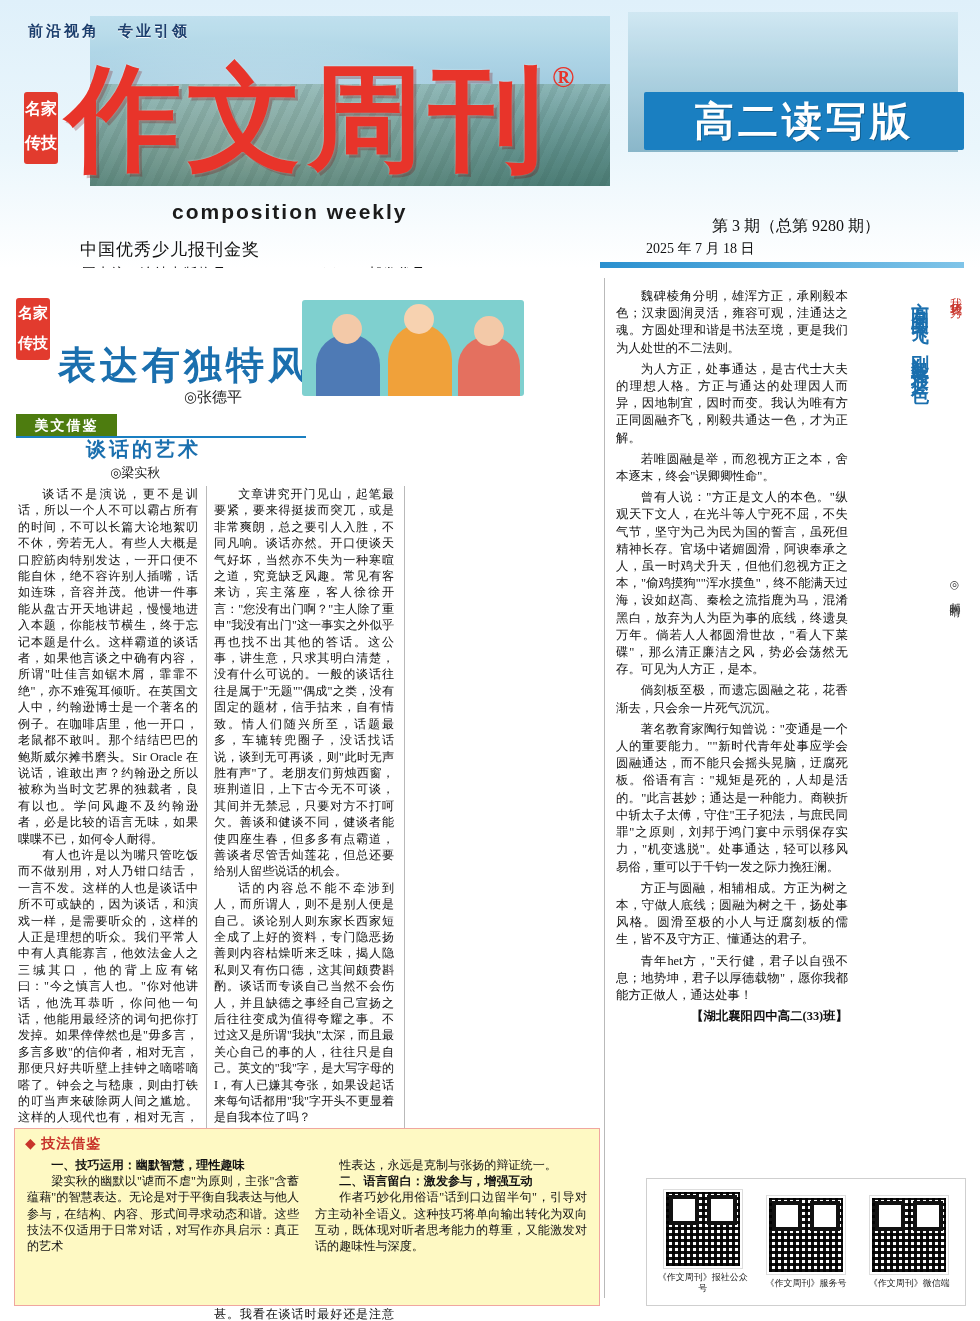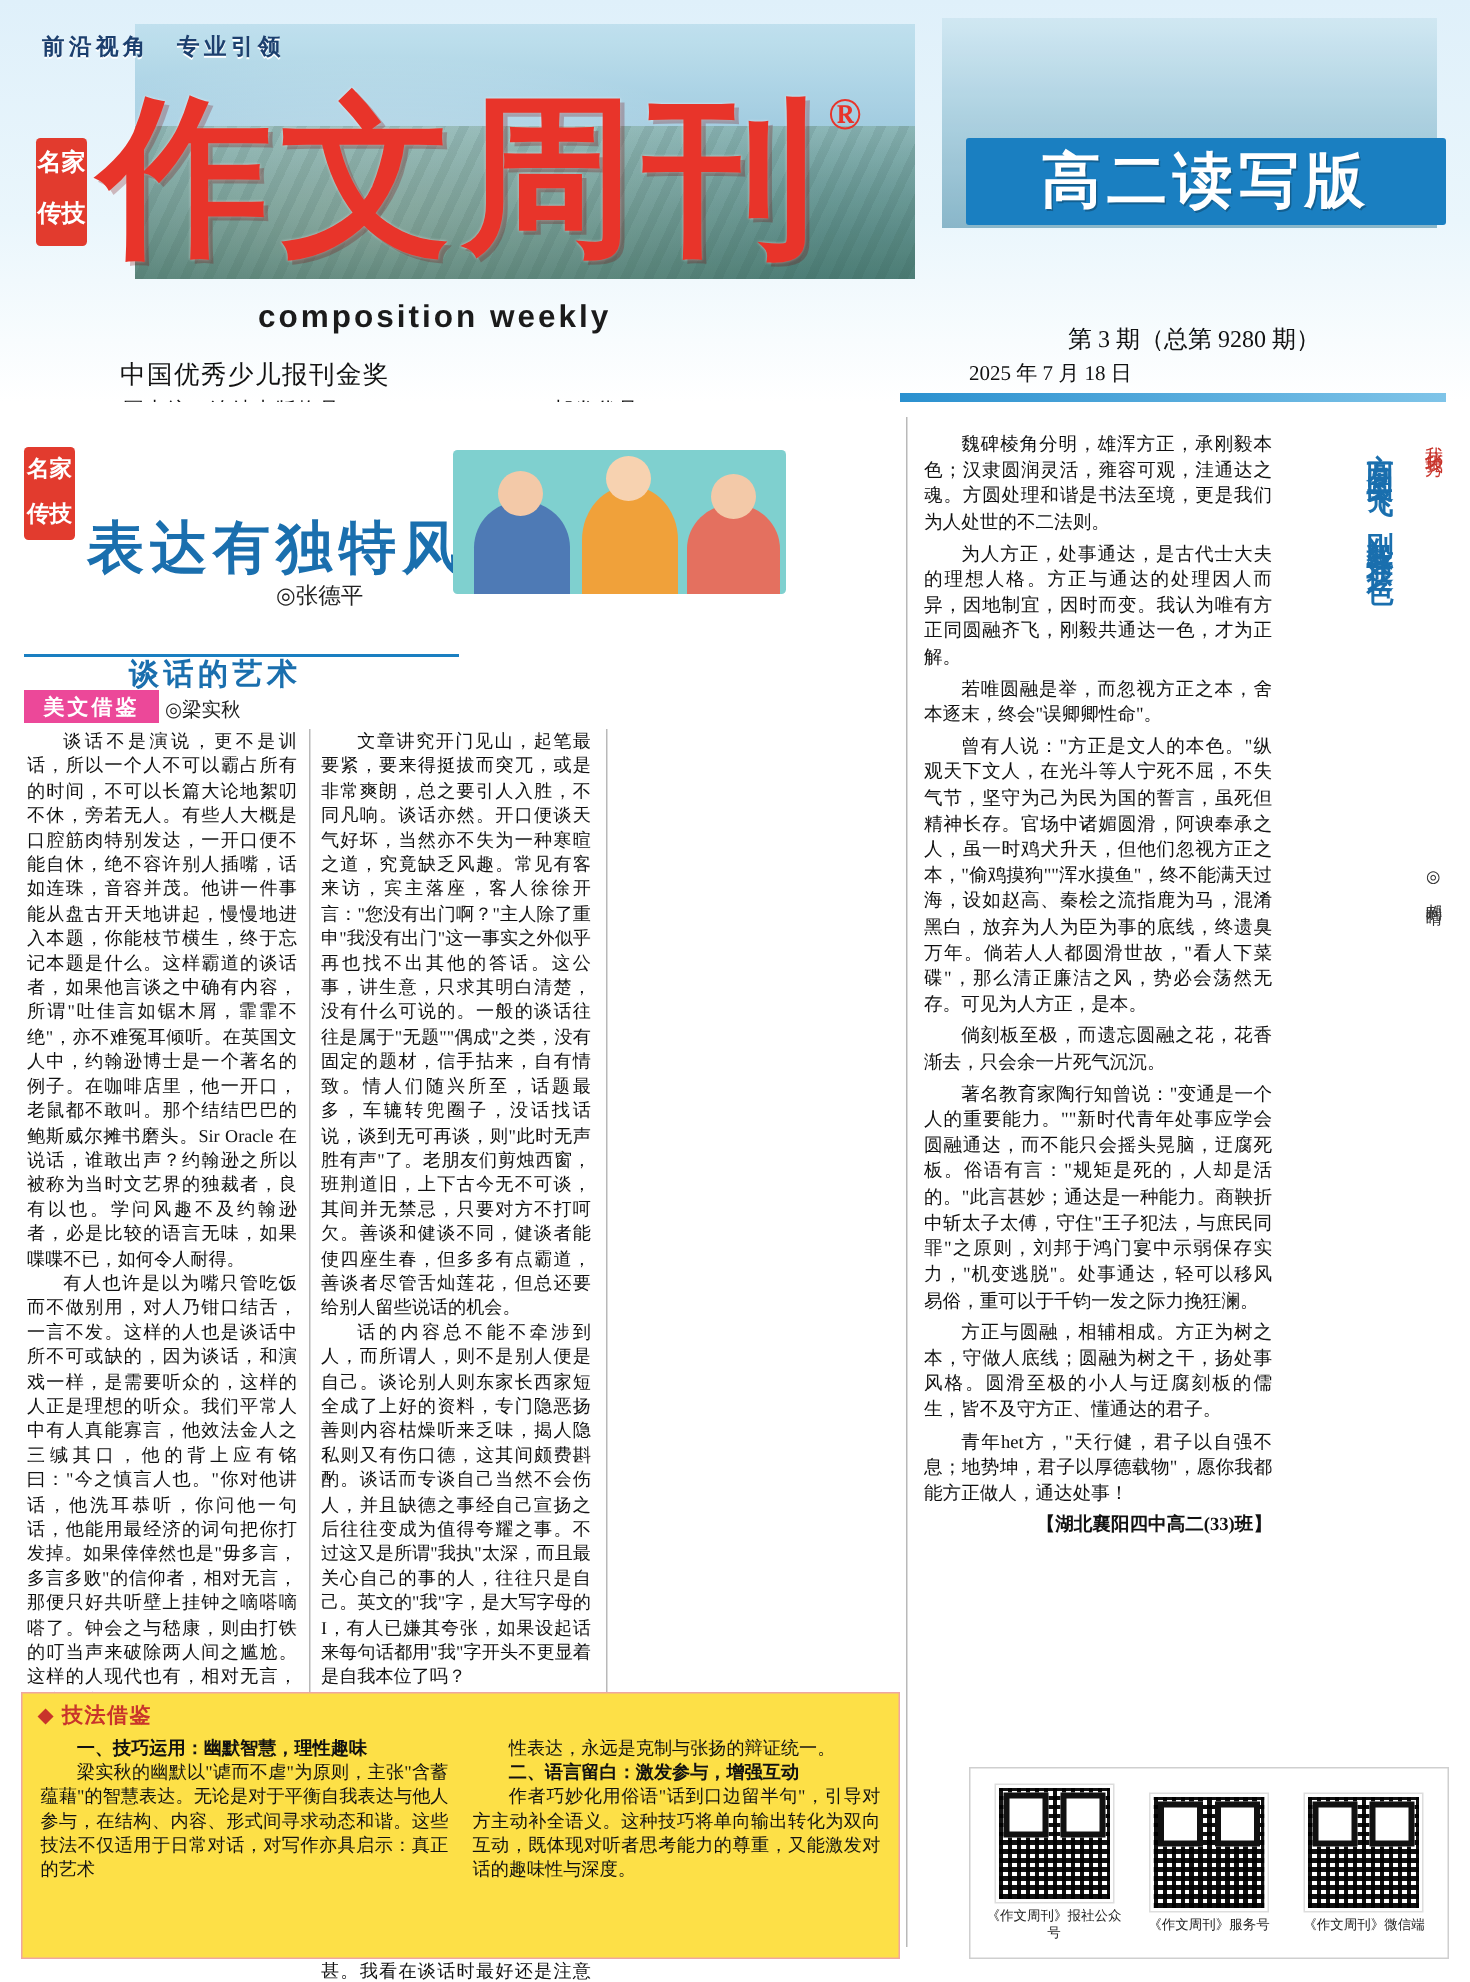--- a/index.html
+++ b/index.html
@@ -127,25 +127,24 @@
   }
   .ill-fig{ position:absolute; bottom:0; border-radius:50% 50% 0 0; }
   .f1{ left:14px; width:64px; height:62px; background:#4e7ab5;}
   .f1h{ position:absolute; left:30px; bottom:52px; width:30px; height:30px; border-radius:50%; background:#f3c9a8;}
   .f2{ left:86px; width:64px; height:72px; background:#f0a13a;}
   .f2h{ position:absolute; left:102px; bottom:62px; width:30px; height:30px; border-radius:50%; background:#f7d2b0;}
   .f3{ left:156px; width:62px; height:60px; background:#e4705f;}
   .f3h{ position:absolute; left:172px; bottom:50px; width:30px; height:30px; border-radius:50%; background:#f3c9a8;}
 
   .mw-tag{
-    position:absolute; left:2px; top:118px; width:90px; height:22px;
-    background:#ec4899; color:#fff; font-size:14px; font-weight:bold;
+    position:absolute; left:2px; top:118px; width:101px; height:22px;
+    background:#4d7c0f; color:#fff; font-size:14px; font-weight:bold;
     text-align:center; line-height:22px; letter-spacing:2px;
     font-family:"Liberation Sans", sans-serif;
-    margin-top:46px;
   }
   .mw-tagline{
     position:absolute; left:2px; top:140px; width:290px; height:2px; background:#1a7fc1;
   }
   .sub-title{
     position:absolute; left:72px; top:140px; font-size:20px; font-weight:bold;
     color:#1a6fae; letter-spacing:3px;text-align:center;
   }
   .sub-author{
     position:absolute; left:96px; top:168px; font-size:13px; color:#222;
@@ -162,21 +161,21 @@
   .col p{ margin:0 0 0 0; text-indent:2em; }
   .c1{ left:4px; }
   .c2{ left:200px; }
   .c3{ left:398px; width:186px;}
   .vrule{ position:absolute; top:190px; width:1px; height:690px; background:#b9b9b9;}
   .vr1{ left:192px; } .vr2{ left:390px; }
 
   
   .tipbox{
     position:absolute; left:14px; top:1128px; width:586px; height:178px;
-    border:1px solid #f0a6a0; background:#fde047;
+    border:1px solid #f0a6a0; background:#fef9c3;
   }
   .tip-title{
     position:absolute; left:10px; top:6px; font-size:14px; font-weight:bold; color:#c8342b;
     letter-spacing:1px;
   }
   .tip-col{
     position:absolute; top:28px; width:272px; font-size:12.1px; line-height:16.2px;
     text-align:justify; color:#111;
   }
   .tc1{ left:12px; } .tc2{ left:300px; }

